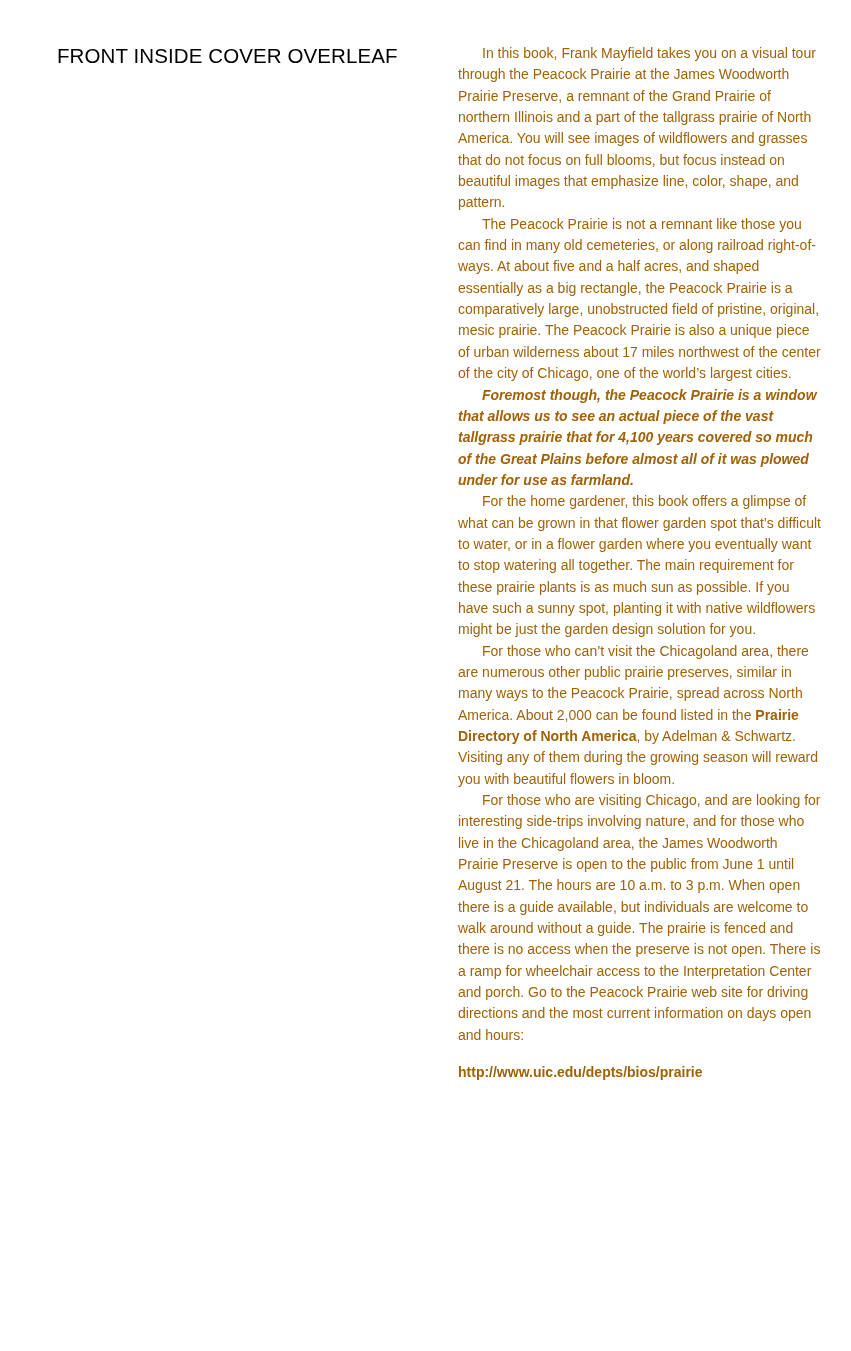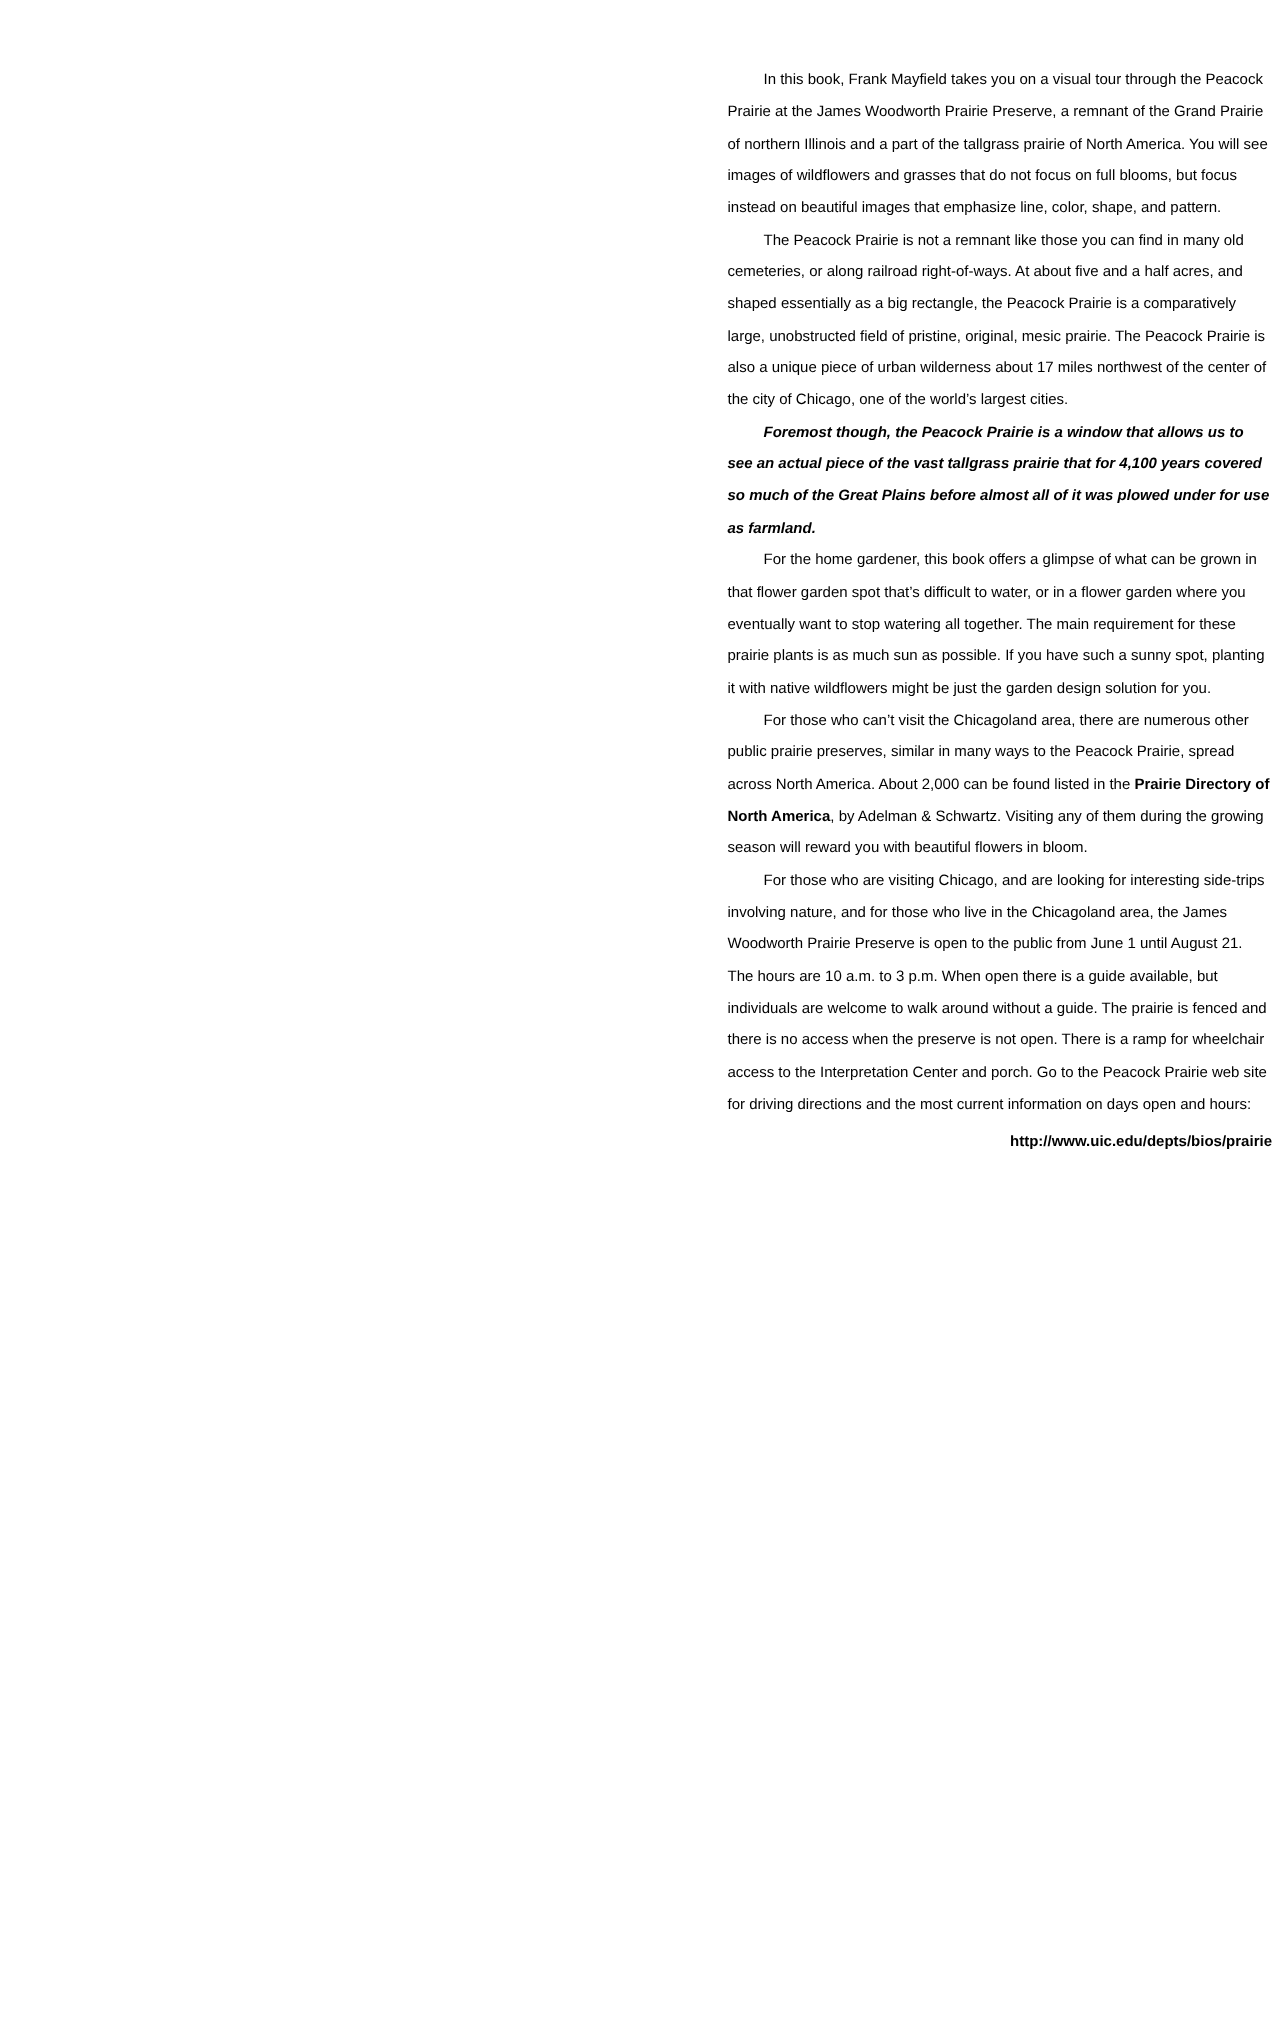--- a/index.html
+++ b/index.html
@@ -28,51 +28,53 @@
   .overleaf-heading {
     font-family: "Liberation Sans", sans-serif;
     font-size: 20.5px;
     font-weight: 400;
     letter-spacing: 0.1px;
     color: #000;
     white-space: nowrap;
   }
   .right-column {
     position: absolute;
-    left: 485px;
+    left: 458px;
     top: 43px;
     width: 363px;
-    font-size: 10px;
+    font-size: 14px;
     line-height: 21.35px;
-    color: #000000;
+    color: #a16207;
     text-align: left;
   }
   .right-column p {
     margin: 0;
     text-indent: 24px;
   }
   .right-column p.bold-block {
     font-weight: 700;
     font-style: italic;
   }
   .right-column p.url-line {
     text-indent: 0;
     font-weight: 700;
-    text-align: right;
-    margin-top: 4px;
+    margin-top: 16px;
   }
   .inline-bold-italic {
     font-weight: 700;
   }
 </style>
 </head>
 <body>
 
 <div class="page">
 
+  <div class="left-column">
+    <div class="overleaf-heading">FRONT INSIDE COVER OVERLEAF</div>
+  </div>
 
   <div class="right-column">
     <p>In this book, Frank Mayfield takes you on a visual tour through the Peacock Prairie at the James Woodworth Prairie Preserve, a remnant of the Grand Prairie of northern Illinois and a part of the tallgrass prairie of North America. You will see images of wildflowers and grasses that do not focus on full blooms, but focus instead on beautiful images that emphasize line, color, shape, and pattern.</p>
     <p>The Peacock Prairie is not a remnant like those you can find in many old cemeteries, or along railroad right-of-ways. At about five and a half acres, and shaped essentially as a big rectangle, the Peacock Prairie is a comparatively large, unobstructed field of pristine, original, mesic prairie.  The Peacock Prairie is also a unique piece of urban wilderness about 17 miles northwest of the center of the city of Chicago, one of the world’s largest cities.</p>
     <p class="bold-block">Foremost though, the Peacock Prairie is a window that allows us to see an actual piece of the vast tallgrass prairie that for 4,100 years covered so much of the Great Plains before almost all of it was plowed under for use as farmland.</p>
     <p>For the home gardener, this book offers a glimpse of what can be grown in that flower garden spot that’s difficult to water, or in a flower garden where you eventually want to stop watering all together. The main requirement for these prairie plants is as much sun as possible. If you have such a sunny spot, planting it with native wildflowers might be just the garden design solution for you.</p>
     <p><span>For those who can’t visit the Chicagoland area, there are numerous other public prairie preserves, similar in many ways to the Peacock Prairie, spread across North America. About 2,000 can be found listed in the </span><span class="inline-bold-italic">Prairie Directory of North America</span><span>, by Adelman &amp; Schwartz. Visiting any of them during the growing season will reward you with beautiful flowers in bloom.</span></p>
     <p>For those who are visiting Chicago, and are looking for interesting side-trips involving nature, and for those who live in the Chicagoland area, the James Woodworth Prairie Preserve is open to the public from June 1 until August 21. The hours are 10 a.m. to 3 p.m. When open there is a guide available, but individuals are welcome to walk around without a guide. The prairie is fenced and there is no access when the preserve is not open. There is a ramp for wheelchair access to the Interpretation Center and porch. Go to the Peacock Prairie web site for driving directions and the most current information on days open and hours:</p>
     <p class="url-line">http://www.uic.edu/depts/bios/prairie</p>
   </div>

